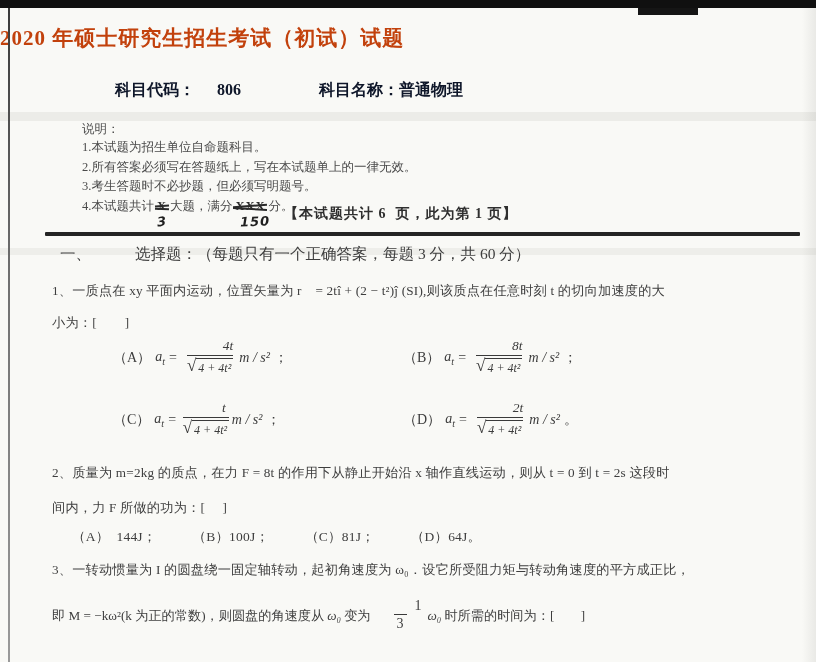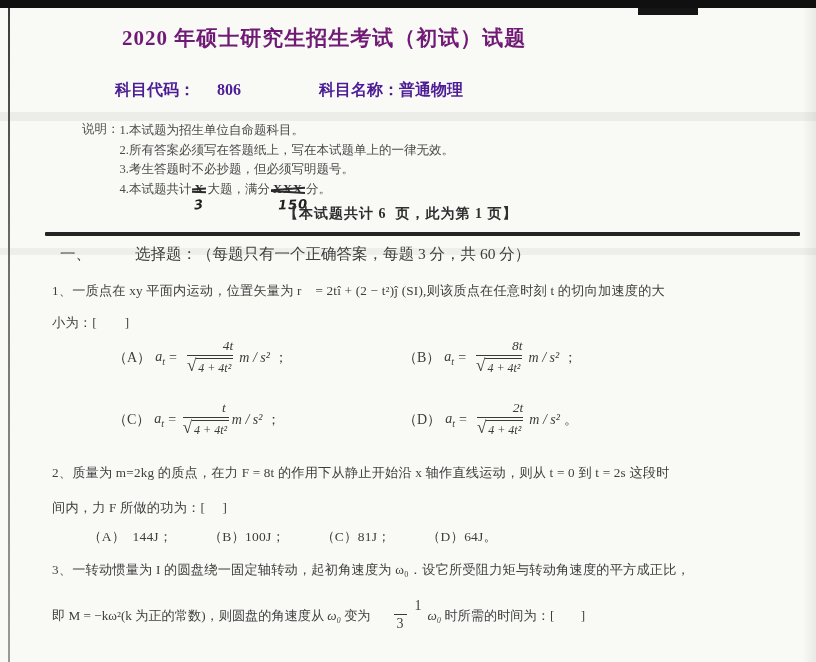--- a/index.html
+++ b/index.html
@@ -19,31 +19,31 @@
     background:linear-gradient(180deg,#3a3a3a 0%,#6f6f6f 40%,#9a9a9a 100%); z-index:5; }
   .scan-band-1 { position:absolute; top:112px; left:0; width:816px; height:9px; background:rgba(175,175,170,0.18); }
   .scan-band-2 { position:absolute; top:248px; left:0; width:816px; height:7px; background:rgba(175,175,170,0.15); }
   .scan-right-shade { position:absolute; top:8px; right:0; width:14px; height:654px;
     background:linear-gradient(90deg,rgba(0,0,0,0) 0%,rgba(120,120,115,0.12) 100%); }
 
   .page { position:absolute; inset:0; }
 
   .title {
     position:absolute; top:24px; left:0; width:648px;
-    text-align:center; font-size:21px; font-weight:700; color:#701a75; letter-spacing:1px;
+    text-align:left; font-size:21px; font-weight:700; color:#c2410c; letter-spacing:1px;
   }
   .subject-line {
     position:absolute; top:80px; left:115px;
-    font-size:16px; font-weight:700; color:#4c1d95; display:flex; align-items:baseline;
+    font-size:16px; font-weight:700; color:#0f172a; display:flex; align-items:baseline;
   }
   .subject-line .gap-s { display:inline-block; width:22px; }
   .subject-line .gap-l { display:inline-block; width:78px; }
 
   .notes { position:absolute; top:121px; left:82px; font-size:12.5px; color:#4a4a4a; }
-  .notes-row { display:flex; }
+  .notes-row { display:flex;flex-direction:column; }
   .note-item { line-height:19.5px; }
   .note4 { display:flex; align-items:baseline; line-height:19.5px; gap:2px; }
   .crossed {
     position:relative; font-weight:700; color:#2e2e2e; letter-spacing:1px; padding:0 1px;
   }
   .crossed::before { content:""; position:absolute; left:-1px; right:-1px; top:42%; height:1.8px; background:#2a2a2a; transform:rotate(-4deg); }
   .crossed::after  { content:""; position:absolute; left:-1px; right:-1px; top:58%; height:1.8px; background:#2a2a2a; transform:rotate(3deg); }
   .hand {
     position:absolute; font-family:"DejaVu Sans",sans-serif;
     font-size:13px; font-weight:600; color:#1f1f1f; font-style:italic;
@@ -56,21 +56,21 @@
   .rule { position:absolute; top:232px; left:45px; width:755px; height:3.5px; background:#242424; border-radius:1px; }
 
   .section-head { position:absolute; top:244px; left:60px; font-size:15.5px; color:#3d3d3d; display:flex; }
   .section-head .sec-num { margin-right:44px; }
 
   .bodyline { position:absolute; font-size:13.2px; color:#3e3e3e; letter-spacing:0.2px; }
   .q1-l1 { top:282px; left:52px; }
   .q1-l2 { top:314px; left:52px; }
   .q2-l1 { top:464px; left:52px; }
   .q2-l2 { top:499px; left:52px; }
-  .q2-opts { top:528px; left:88px; display:flex; font-size:13.5px; }
+  .q2-opts { top:528px; left:72px; display:flex; font-size:13.5px; }
   .q2-opts .q2opt { margin-right:36px; }
   .q3-l1 { top:561px; left:52px; }
 
   .option { position:absolute; display:inline-flex; align-items:center; font-size:14px; color:#3c3c3c; }
   .opt-a { top:338px; left:113px; } .opt-b { top:338px; left:403px; }
   .opt-c { top:400px; left:113px; } .opt-d { top:400px; left:403px; }
   .option > * { margin-right:4px; }
   .mvar i, .mvar { font-style:italic; }
   .mvar sub { font-size:10px; }
   .frac { display:inline-flex; flex-direction:column; align-items:center; vertical-align:middle; margin:0 2px; }

